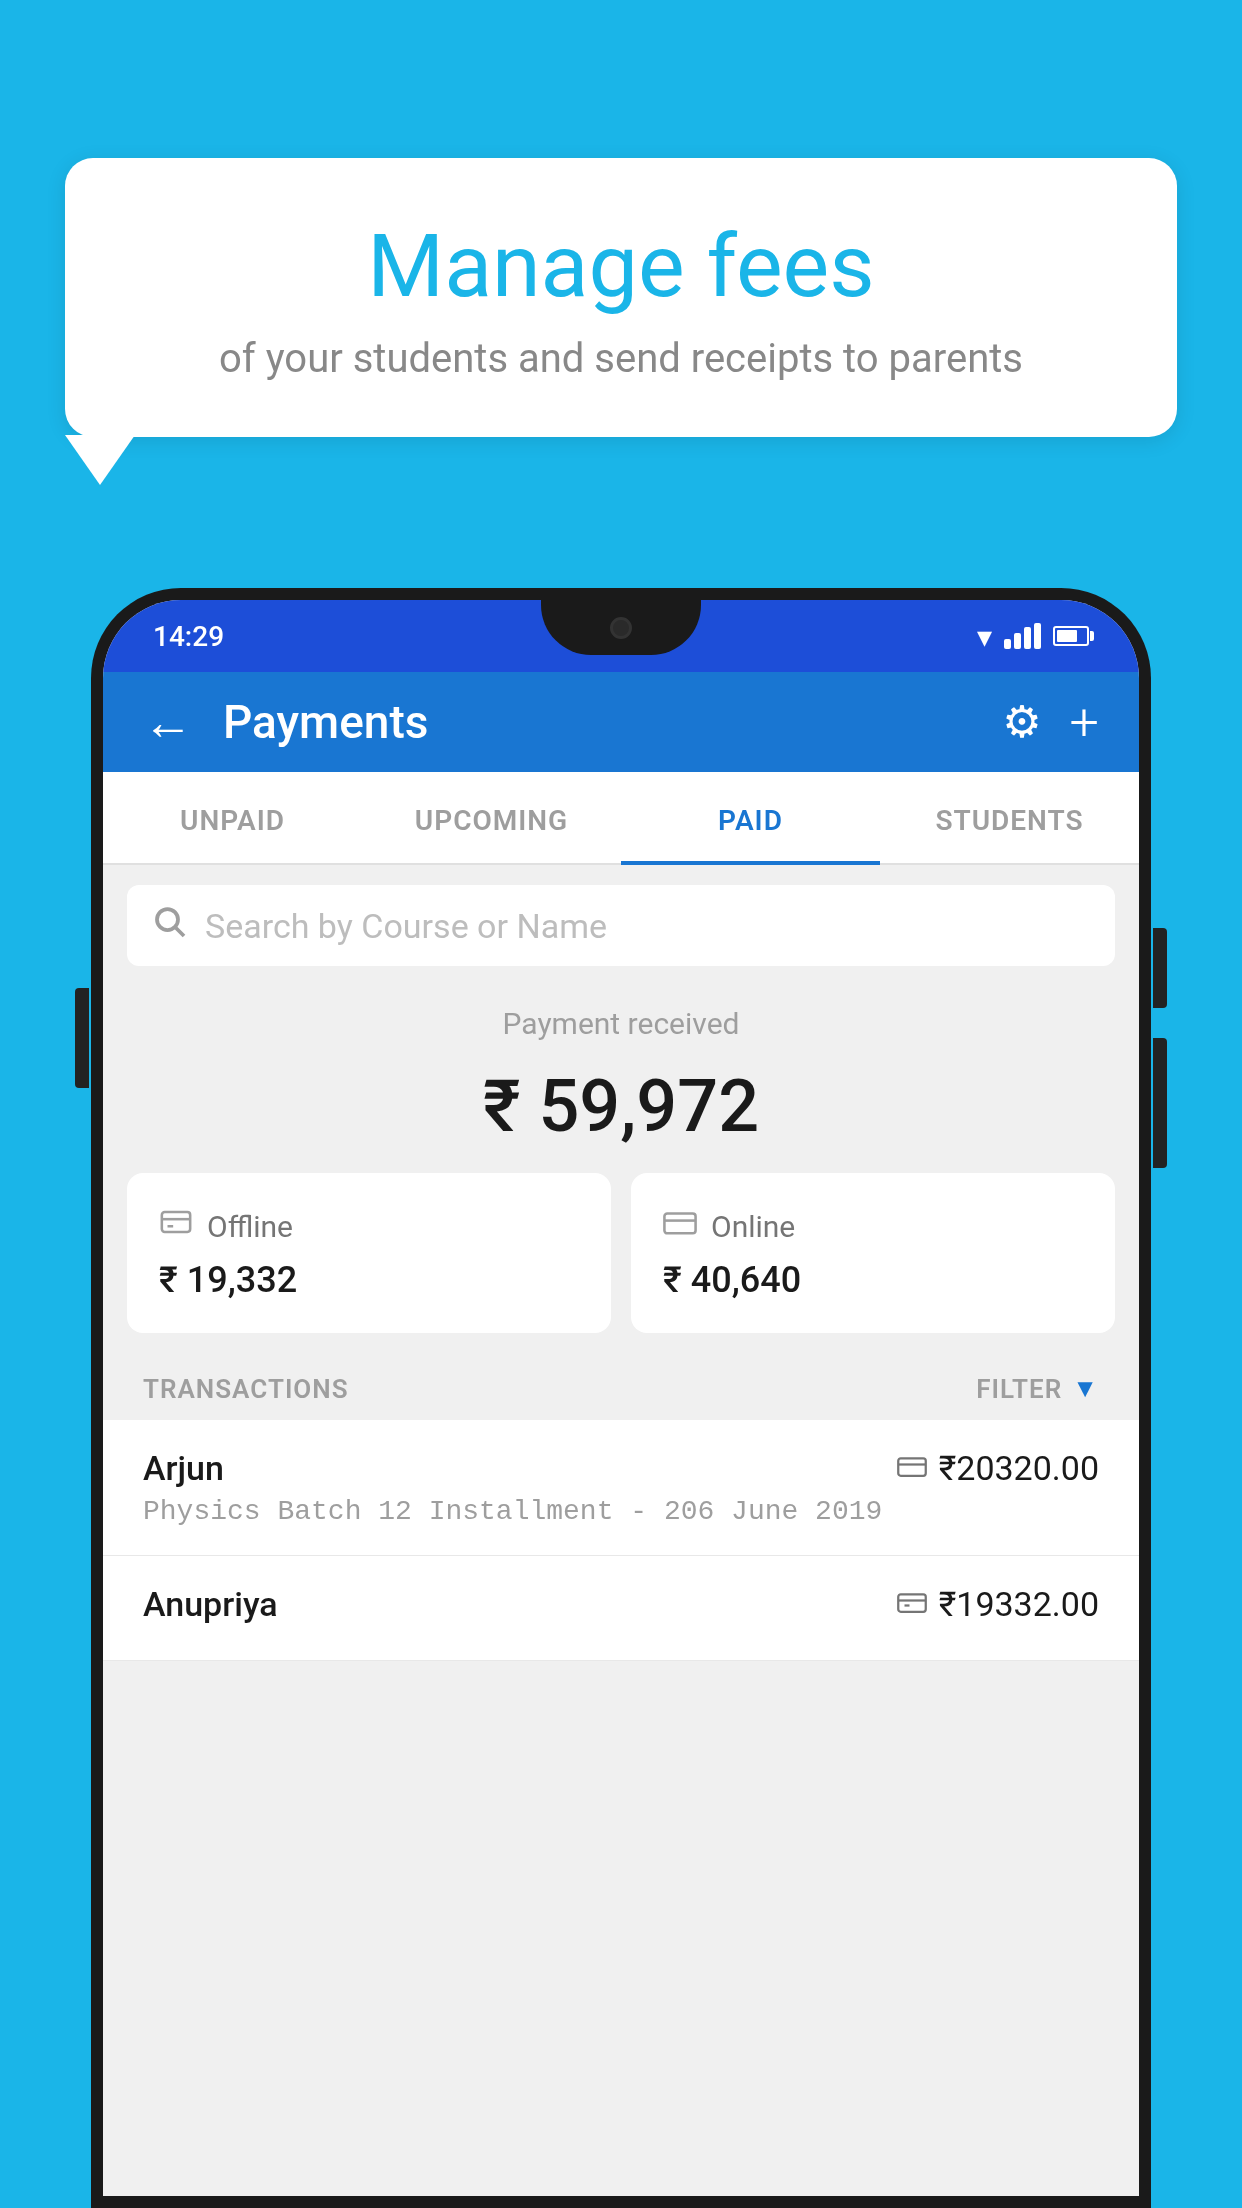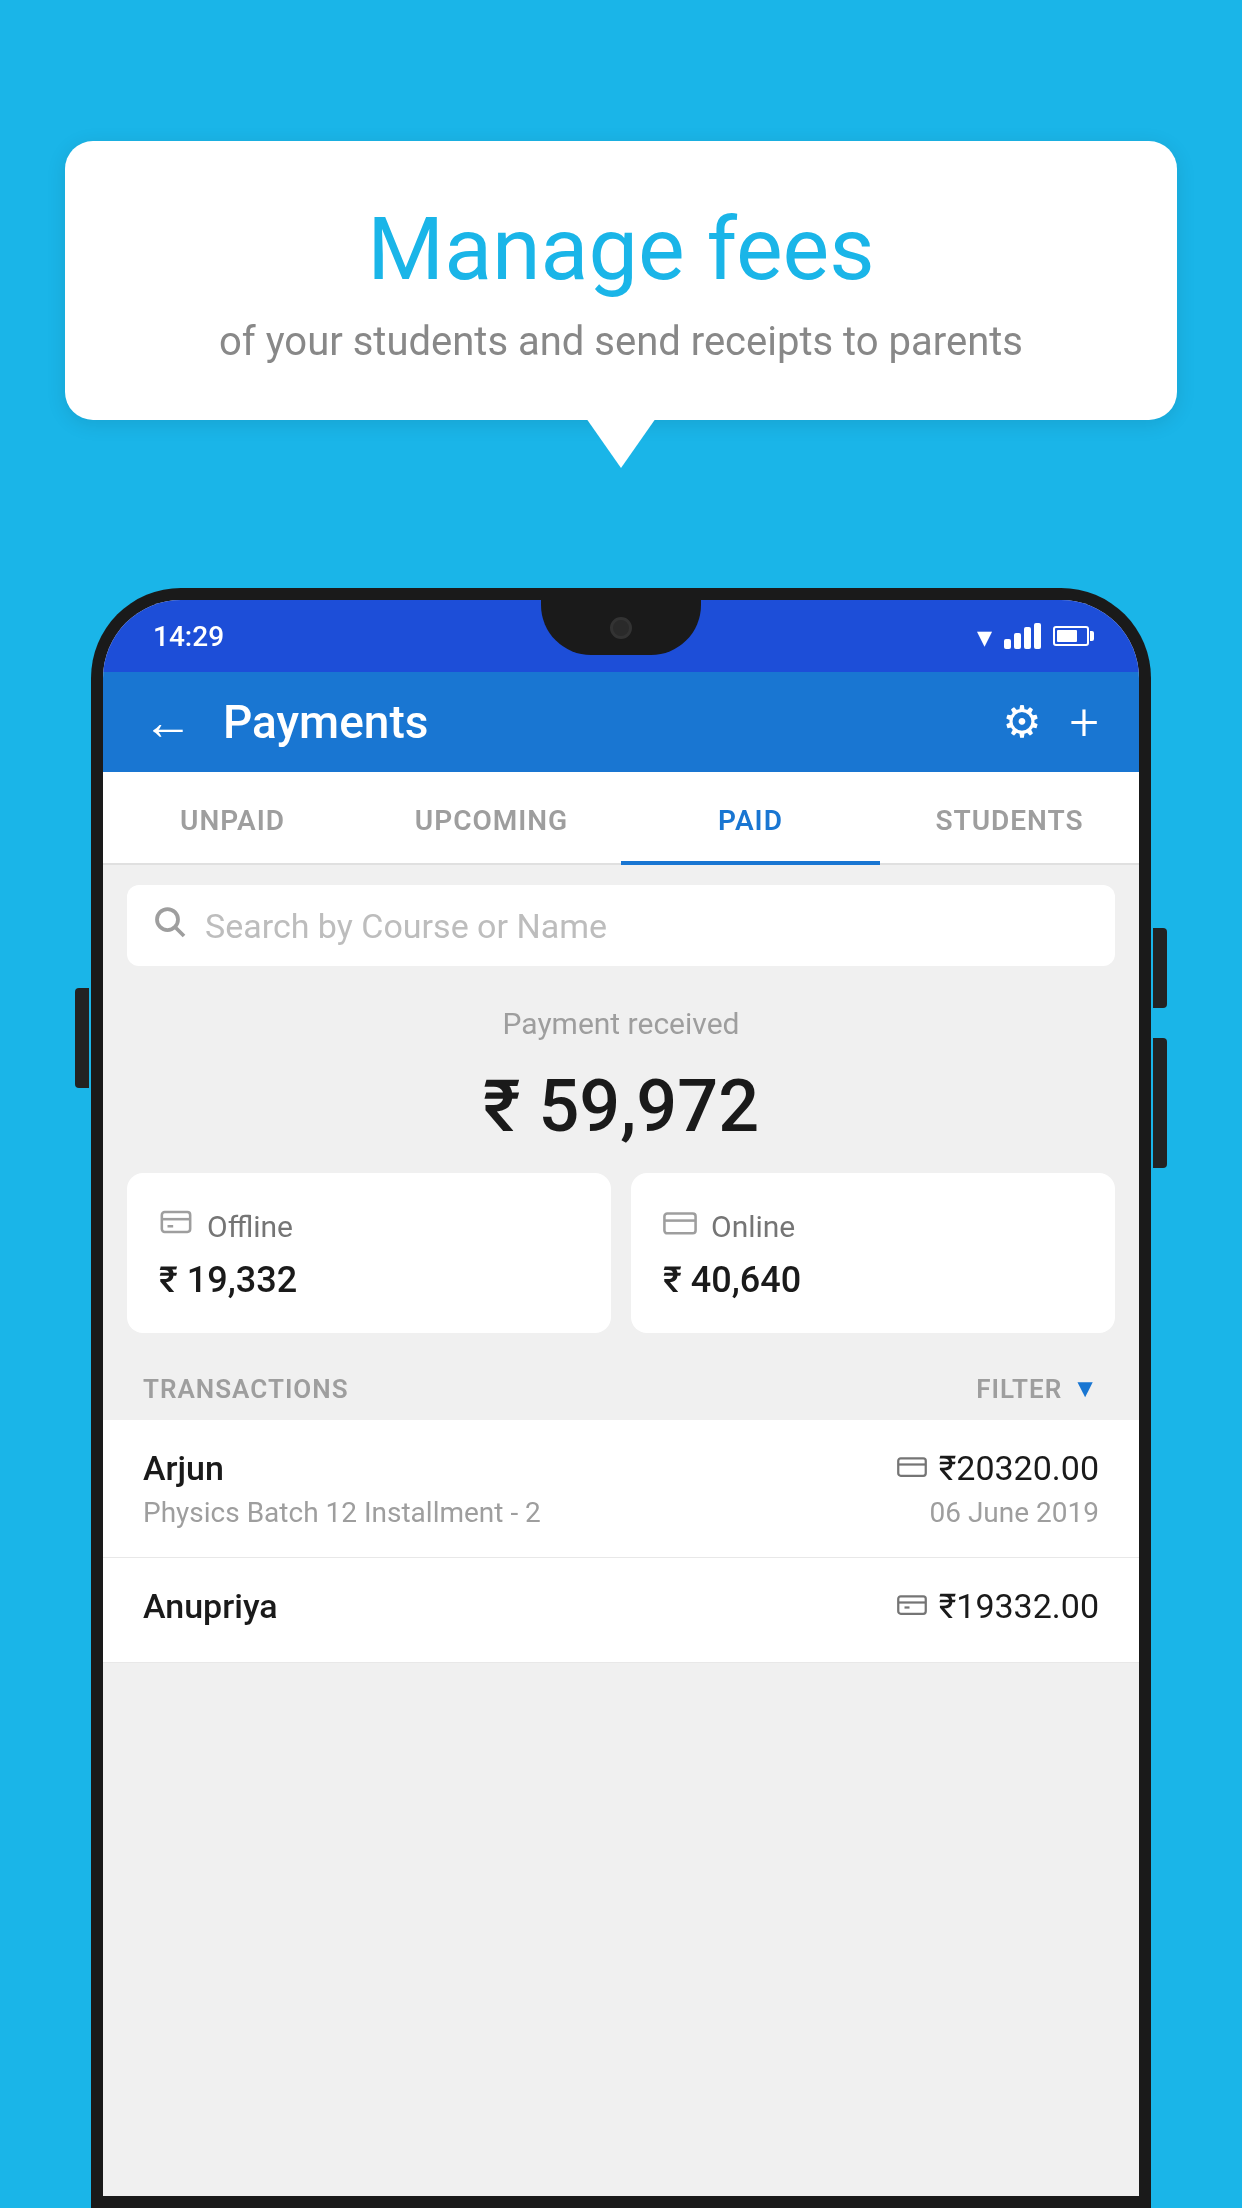--- a/index.html
+++ b/index.html
@@ -9,26 +9,26 @@
       height: 2208px;
       background-color: #1ab5e8;
       font-family: 'Roboto', Arial, sans-serif;
       overflow: hidden;
       position: relative;
     }
 
     
     .speech-bubble-container {
       position: absolute;
-      top: 141px;
+      top: 158px;
       left: 65px;
       right: 65px;
       display: flex;
       flex-direction: column;
-      align-items: center;
+      align-items: flex-start;
     }
     .speech-bubble {
       background: #ffffff;
       border-radius: 28px;
       padding: 60px 60px 55px;
       text-align: center;
       width: 100%;
       box-shadow: 0 4px 20px rgba(0,0,0,0.1);
     }
     .speech-bubble-arrow {
@@ -343,21 +343,21 @@
     .transaction-pay-icon {
       font-size: 28px;
       color: #757575;
     }
     .transaction-amount {
       font-size: 34px;
       color: #1a1a1a;
     }
     .transaction-row-bottom {
       display: flex;
-      justify-content: space-between;
+      font-family: Liberation Mono, monospace;
     }
     .transaction-course {
       font-size: 28px;
       color: #9e9e9e;
     }
     .transaction-date {
       font-size: 28px;
       color: #9e9e9e;
     }
 

